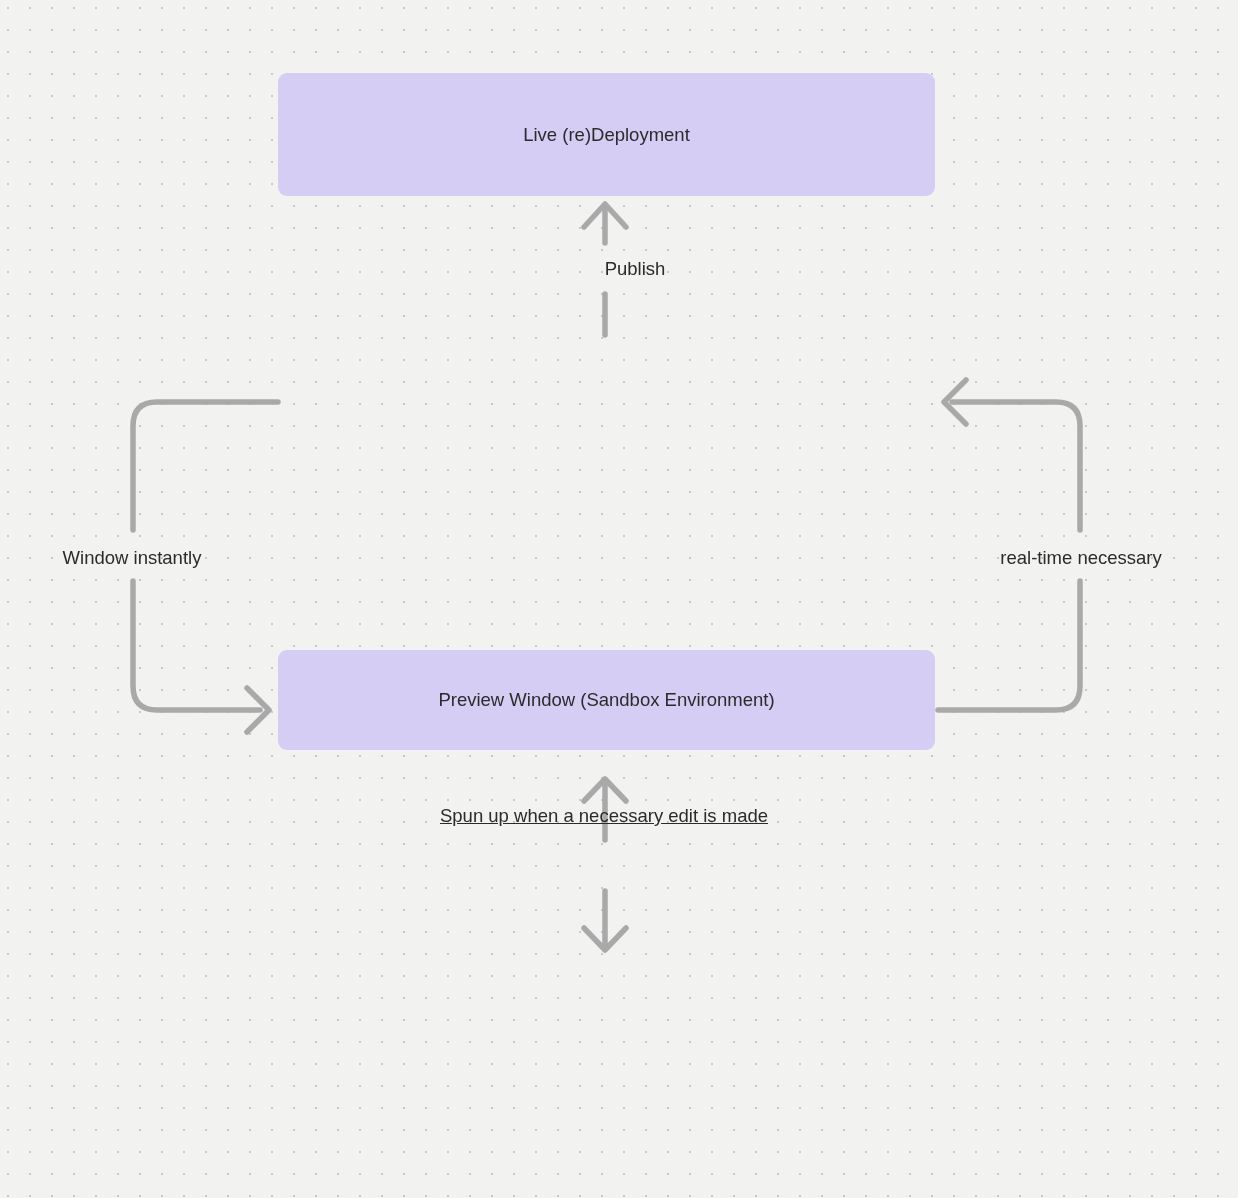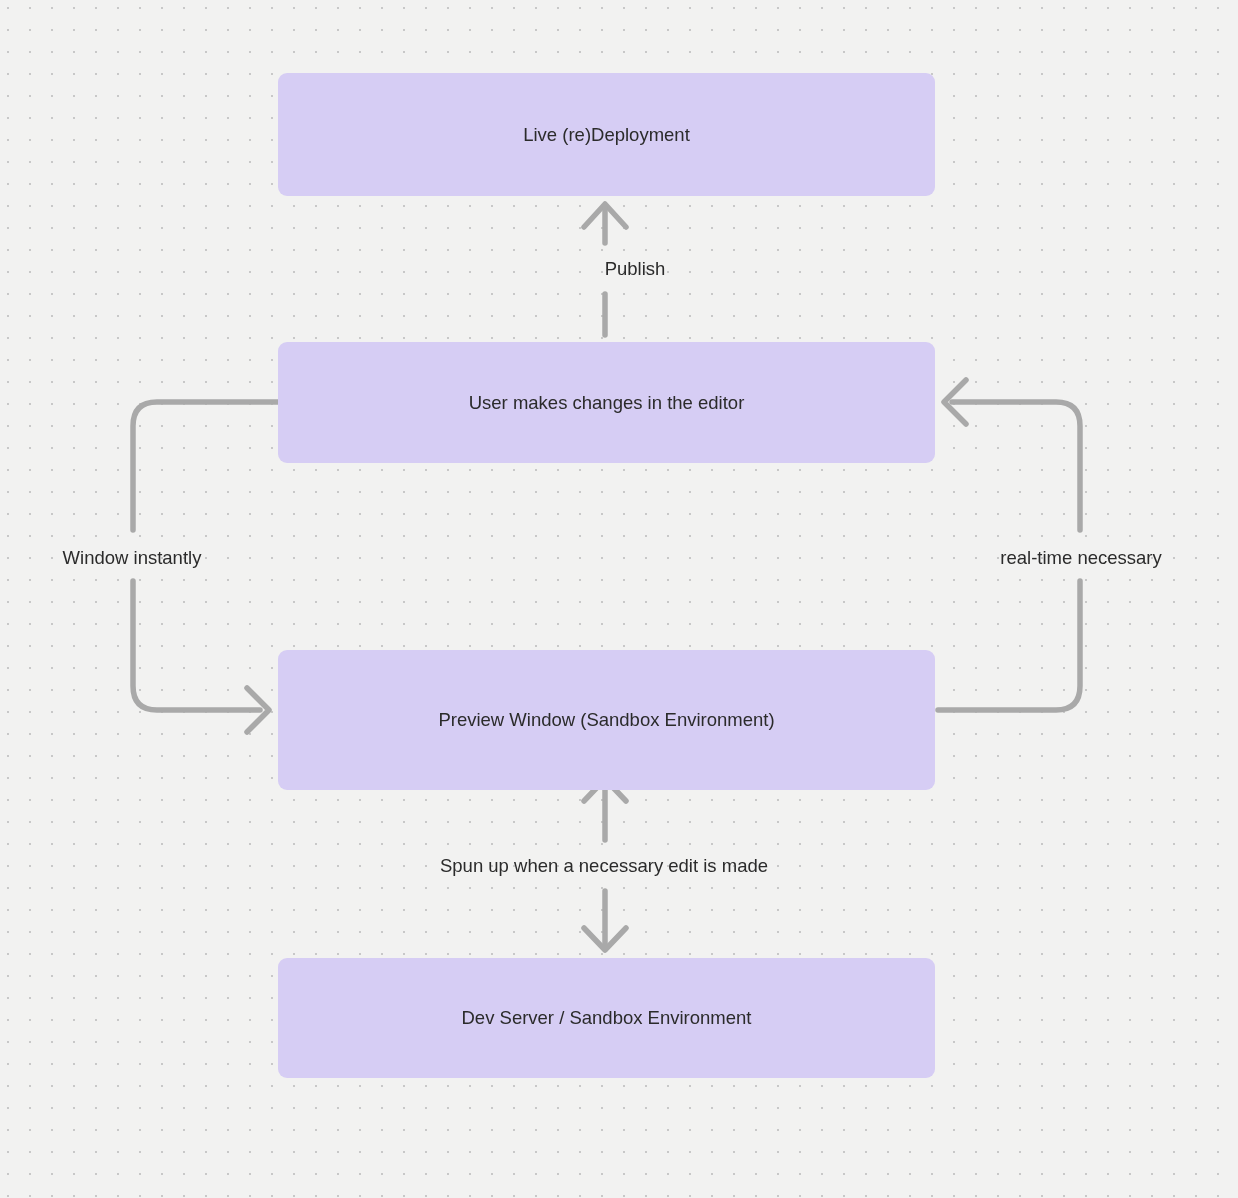--- a/index.html
+++ b/index.html
@@ -39,33 +39,33 @@
     display: flex;
     align-items: center;
     justify-content: center;
     text-align: center;
     color: #2b2b2b;
     font-size: 18.5px;
     line-height: 1.25;
   }
   .node-1 { top: 73px;  height: 123px; }
   .node-2 { top: 342px; height: 121px; }
-  .node-3 { top: 650px; height: 140px; }
+  .node-3 { top: 650px; height: 100px; }
   .node-4 { top: 958px; height: 120px; }
   .edge-label {
     position: absolute;
     transform: translate(-50%, -50%);
     white-space: nowrap;
     color: #2b2b2b;
     font-size: 18.5px;
   }
   .label-publish  { left: 635px;  top: 269px; }
   .label-updates  { left: 132px;  top: 558px; }
   .label-realtime { left: 1081px; top: 558px; }
-  .label-spunup   { left: 604px;  top: 866px; }
+  .label-spunup   { left: 604px;  top: 816px; text-decoration: underline; }
 </style>
 </head>
 <body>
 
 <div class="canvas">
 
   <svg class="arrow-layer" width="1238" height="1198" viewBox="0 0 1238 1198">
 
     <g>
       <path d="M 584 227 L 605 204 L 626 227"></path>
@@ -90,31 +90,25 @@
       <path d="M 605 783 L 605 840"></path>
       <path d="M 605 891 L 605 945"></path>
       <path d="M 584 928 L 605 950 L 626 928"></path>
     </g>
   </svg>
 
   <div class="node node-1">
     <span>Live (re)Deployment</span>
   </div>
 
-  <div class="node node-2">
-    <span>User makes changes in the editor</span>
-  </div>
 
   <div class="node node-3">
     <span>Preview Window (Sandbox Environment)</span>
   </div>
 
-  <div class="node node-4">
-    <span>Dev Server / Sandbox Environment</span>
-  </div>
 
   <div class="edge-label label-publish">Publish</div>
 
   <div class="edge-label label-updates">Window instantly</div>
 
   <div class="edge-label label-realtime">real-time necessary</div>
 
   <div class="edge-label label-spunup">Spun up when a necessary edit is made</div>
 
 </div>

